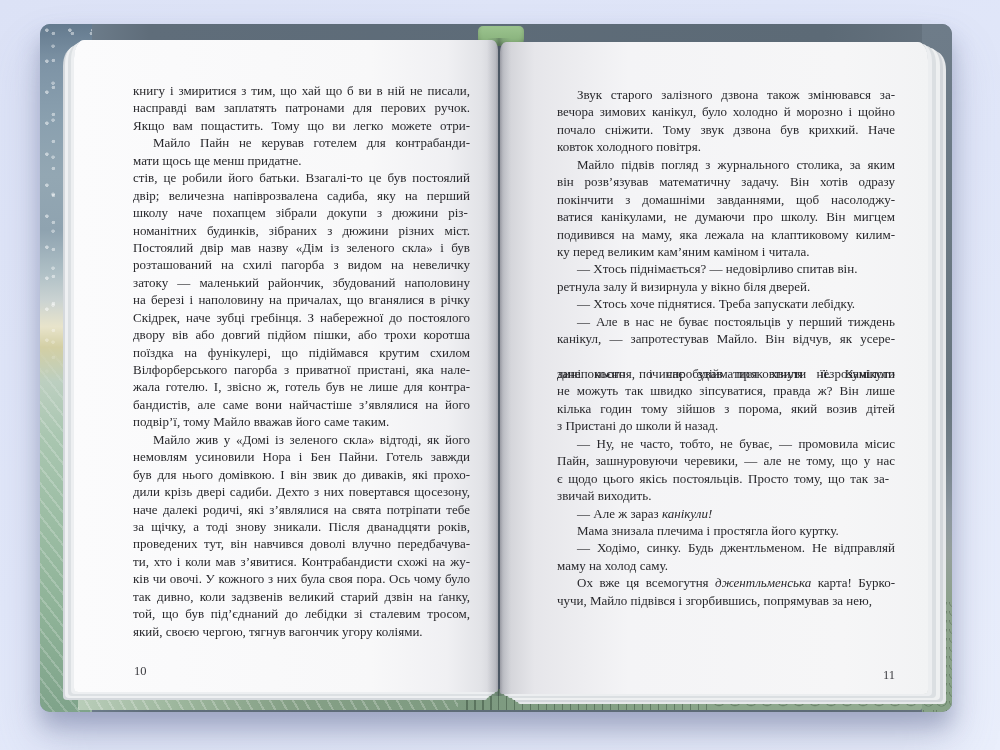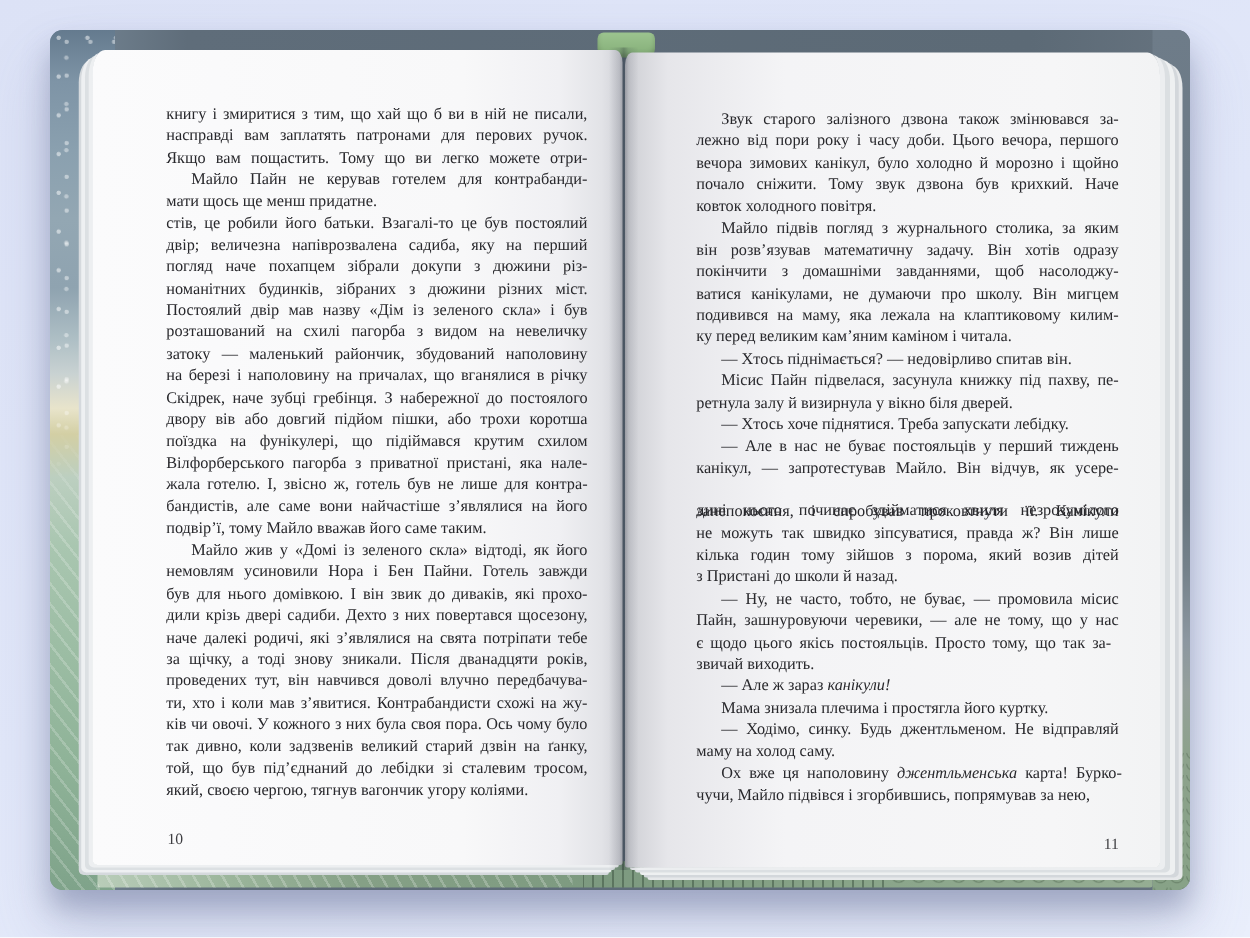--- a/index.html
+++ b/index.html
@@ -106,21 +106,21 @@
     <div class="gutter"></div>
 
     <div class="page-text" id="text-left">
         <div class="line"><span class="inner" style="word-spacing: 1.63px;"><span>книгу і змиритися з тим, що хай що б ви в ній не писали,</span></span></div>
         <div class="line"><span class="inner" style="word-spacing: 5.35px;"><span>насправді вам заплатять патронами для перових ручок.</span></span></div>
         <div class="line"><span class="inner" style="word-spacing: 4.92px;"><span>Якщо вам пощастить. Тому що ви легко можете отри-</span></span></div>
         <div class="line" style="padding-left: 20px;"><span class="inner" style="word-spacing: 6.52px;"><span>Майло Пайн не керував готелем для контрабанди-</span></span></div>
         <div class="line"><span class="inner"><span>мати щось ще менш придатне.</span></span></div>
         <div class="line"><span class="inner" style="word-spacing: 2.78px;"><span>стів, це робили його батьки. Взагалі-то це був постоялий</span></span></div>
         <div class="line"><span class="inner" style="word-spacing: 5.96px;"><span>двір; величезна напіврозвалена садиба, яку на перший</span></span></div>
-        <div class="line"><span class="inner" style="word-spacing: 6.88px;"><span>погляд наче похапцем зібрали докупи з дюжини різ-</span></span></div>
+        <div class="line"><span class="inner" style="word-spacing: 6.88px;"><span>школу наче похапцем зібрали докупи з дюжини різ-</span></span></div>
         <div class="line"><span class="inner" style="word-spacing: 6.97px;"><span>номанітних будинків, зібраних з дюжини різних міст.</span></span></div>
         <div class="line"><span class="inner" style="word-spacing: 4.15px;"><span>Постоялий двір мав назву «Дім із зеленого скла» і був</span></span></div>
         <div class="line"><span class="inner" style="word-spacing: 5.88px;"><span>розташований на схилі пагорба з видом на невеличку</span></span></div>
         <div class="line"><span class="inner" style="word-spacing: 5.87px;"><span>затоку — маленький райончик, збудований наполовину</span></span></div>
         <div class="line"><span class="inner" style="word-spacing: 1.97px;"><span>на березі і наполовину на причалах, що вганялися в річку</span></span></div>
         <div class="line"><span class="inner" style="word-spacing: 2.67px;"><span>Скідрек, наче зубці гребінця. З набережної до постоялого</span></span></div>
         <div class="line"><span class="inner" style="word-spacing: 4.09px;"><span>двору вів або довгий підйом пішки, або трохи коротша</span></span></div>
         <div class="line"><span class="inner" style="word-spacing: 7.57px;"><span>поїздка на фунікулері, що підіймався крутим схилом</span></span></div>
         <div class="line"><span class="inner" style="word-spacing: 3.58px;"><span>Вілфорберського пагорба з приватної пристані, яка нале-</span></span></div>
         <div class="line"><span class="inner" style="word-spacing: 2.47px;"><span>жала готелю. І, звісно ж, готель був не лише для контра-</span></span></div>
@@ -134,49 +134,47 @@
         <div class="line"><span class="inner" style="word-spacing: 4.04px;"><span>за щічку, а тоді знову зникали. Після дванадцяти років,</span></span></div>
         <div class="line"><span class="inner" style="word-spacing: 3.3px;"><span>проведених тут, він навчився доволі влучно передбачува-</span></span></div>
         <div class="line"><span class="inner" style="word-spacing: 1.62px;"><span>ти, хто і коли мав з’явитися. Контрабандисти схожі на жу-</span></span></div>
         <div class="line"><span class="inner" style="word-spacing: 0.4px;"><span>ків чи овочі. У кожного з них була своя пора. Ось чому було</span></span></div>
         <div class="line"><span class="inner" style="word-spacing: 2.92px;"><span>так дивно, коли задзвенів великий старий дзвін на ґанку,</span></span></div>
         <div class="line"><span class="inner" style="word-spacing: 3.53px;"><span>той, що був під’єднаний до лебідки зі сталевим тросом,</span></span></div>
         <div class="line"><span class="inner"><span>який, своєю чергою, тягнув вагончик угору коліями.</span></span></div>
       </div>
     <div class="page-text" id="text-right">
         <div class="line" style="padding-left: 20px;"><span class="inner" style="word-spacing: 5.42px;"><span>Звук старого залізного дзвона також змінювався за-</span></span></div>
-        <div class="line"><span class="inner" style="word-spacing: 2.95px;"><span>лежно від пори року і часу доби. Цього вечора, першого</span></span></div>
         <div class="line"><span class="inner" style="word-spacing: 2.58px;"><span>вечора зимових канікул, було холодно й морозно і щойно</span></span></div>
         <div class="line"><span class="inner" style="word-spacing: 6.33px;"><span>почало сніжити. Тому звук дзвона був крихкий. Наче</span></span></div>
         <div class="line"><span class="inner"><span>ковток холодного повітря.</span></span></div>
         <div class="line" style="padding-left: 20px;"><span class="inner" style="word-spacing: 3.68px;"><span>Майло підвів погляд з журнального столика, за яким</span></span></div>
         <div class="line"><span class="inner" style="word-spacing: 7.6px;"><span>він розв’язував математичну задачу. Він хотів одразу</span></span></div>
         <div class="line"><span class="inner" style="word-spacing: 8.63px;"><span>покінчити з домашніми завданнями, щоб насолоджу-</span></span></div>
         <div class="line"><span class="inner" style="word-spacing: 4.91px;"><span>ватися канікулами, не думаючи про школу. Він мигцем</span></span></div>
         <div class="line"><span class="inner" style="word-spacing: 3.99px;"><span>подивився на маму, яка лежала на клаптиковому килим-</span></span></div>
         <div class="line"><span class="inner"><span>ку перед великим кам’яним каміном і читала.</span></span></div>
         <div class="line" style="padding-left: 20px;"><span class="inner"><span>— Хтось піднімається? — недовірливо спитав він.</span></span></div>
-        <div class="line" style="padding-left: 20px;"><span class="inner" style="word-spacing: 2.66px;"><span>Місис Пайн підвелася, засунула книжку під пахву, пе-</span></span></div>
         <div class="line"><span class="inner"><span>ретнула залу й визирнула у вікно біля дверей.</span></span></div>
         <div class="line" style="padding-left: 20px;"><span class="inner"><span>— Хтось хоче піднятися. Треба запускати лебідку.</span></span></div>
         <div class="line" style="padding-left: 20px;"><span class="inner" style="word-spacing: 2.65px;"><span>— Але в нас не буває постояльців у перший тиждень</span></span></div>
         <div class="line"><span class="inner" style="word-spacing: 4.91px;"><span>канікул, — запротестував Майло. Він відчув, як усере-</span></span></div>
         <div class="line"><span class="inner" style="word-spacing: 10.23px; margin-top: 17px;"><span>дині нього починає здійматися хвиля незрозумілого</span></span></div>
         <div class="line"><span class="inner" style="word-spacing: 10.68px;"><span>занепокоєння, і спробував проковтнути її. Канікули</span></span></div>
         <div class="line"><span class="inner" style="word-spacing: 3.81px;"><span>не можуть так швидко зіпсуватися, правда ж? Він лише</span></span></div>
         <div class="line"><span class="inner" style="word-spacing: 5.89px;"><span>кілька годин тому зійшов з порома, який возив дітей</span></span></div>
         <div class="line"><span class="inner"><span>з Пристані до школи й назад.</span></span></div>
         <div class="line" style="padding-left: 20px; text-align: right;"><span class="inner" style="word-spacing: 3.21px;"><span>— Ну, не часто, тобто, не буває, — промовила місис</span></span></div>
         <div class="line"><span class="inner" style="word-spacing: 2.9px;"><span>Пайн, зашнуровуючи черевики, — але не тому, що у нас</span></span></div>
         <div class="line"><span class="inner" style="word-spacing: 2.35px;"><span>є щодо цього якісь постояльців. Просто тому, що так за-</span></span></div>
         <div class="line"><span class="inner"><span>звичай виходить.</span></span></div>
         <div class="line" style="padding-left: 20px;"><span class="inner"><span>— Але ж зараз </span><i>канікули!</i></span></div>
         <div class="line" style="padding-left: 20px;"><span class="inner"><span>Мама знизала плечима і простягла його куртку.</span></span></div>
         <div class="line" style="padding-left: 20px;"><span class="inner" style="word-spacing: 3.7px;"><span>— Ходімо, синку. Будь джентльменом. Не відправляй</span></span></div>
         <div class="line"><span class="inner"><span>маму на холод саму.</span></span></div>
-        <div class="line" style="padding-left: 20px;"><span class="inner" style="word-spacing: 3.24px;"><span>Ох вже ця наполовину </span><i>джентльменська</i><span> карта! Бурко-</span></span></div>
+        <div class="line" style="padding-left: 20px;"><span class="inner" style="word-spacing: 3.24px;"><span>Ох вже ця всемогутня </span><i>джентльменська</i><span> карта! Бурко-</span></span></div>
         <div class="line"><span class="inner"><span>чучи, Майло підвівся і згорбившись, попрямував за нею,</span></span></div>
       </div>
 
     <div class="page-number pn-left">10</div>
     <div class="page-number pn-right">11</div>
   </div>
 </div>
 
 </body></html>

